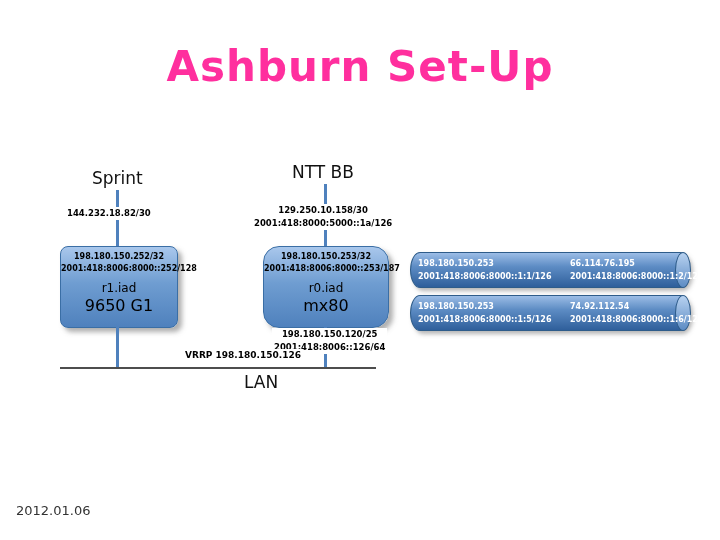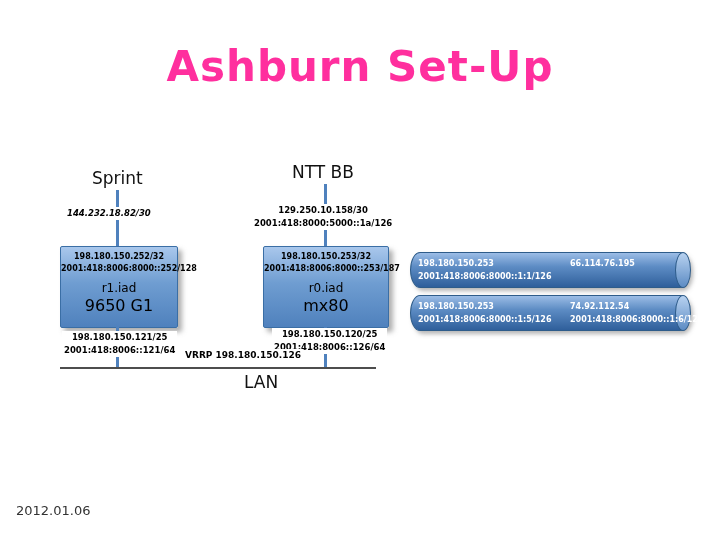--- a/index.html
+++ b/index.html
@@ -54,53 +54,49 @@
 <div class="slide">
 
   <div class="title">Ashburn Set-Up</div>
 
   <div class="net-label" style="left:92px; top:168px;">Sprint</div>
   <div class="net-label" style="left:292px; top:162px;">NTT BB</div>
 
   <div class="vline" style="left:116px; top:190px; height:57px;"></div>
   <div class="vline" style="left:324px; top:184px; height:63px;"></div>
 
-  <div class="ip-note" style="left:65px; top:207px;font-style:italic;">
+  <div class="ip-note" style="left:65px; top:207px;">
     <span>144.232.18.82/30</span>
   </div>
   <div class="ip-note" style="left:252px; top:204px;">
     <div>129.250.10.158/30</div>
     <div>2001:418:8000:5000::1a/126</div>
   </div>
 
-  <div class="router" style="left:60px; top:246px; width:116px;">
+  <div class="router" style="left:60px; top:246px; width:116px;border-radius:8px;">
     <div class="ips">
       <div>198.180.150.252/32</div>
       <div>2001:418:8006:8000::252/128</div>
     </div>
     <div class="name">r1.iad</div>
     <div class="model">9650 G1</div>
   </div>
 
-  <div class="router" style="left:263px; top:246px; width:124px;">
+  <div class="router" style="left:263px; top:246px; width:124px;border-radius:16px;">
     <div class="ips">
       <div>198.180.150.253/32</div>
       <div>2001:418:8006:8000::253/187</div>
     </div>
     <div class="name">r0.iad</div>
     <div class="model">mx80</div>
   </div>
 
   <div class="vline" style="left:116px; top:326px; height:42px;"></div>
   <div class="vline" style="left:324px; top:326px; height:42px;"></div>
 
-  <div class="ip-note" style="left:62px; top:331px;">
-    <div>198.180.150.121/25</div>
-    <div>2001:418:8006::121/64</div>
-  </div>
   <div class="ip-note" style="left:272px; top:328px;">
     <div>198.180.150.120/25</div>
     <div>2001:418:8006::126/64</div>
   </div>
 
   <div class="ip-note" style="left:183px; top:349px; font-size:9px;">
     <span>VRRP 198.180.150.126</span>
   </div>
 
   <div class="hline" style="left:60px; top:367px; width:316px;"></div>
@@ -108,20 +104,21 @@
 
   <div class="tube" style="left:410px; top:252px;">
     <div class="body"></div>
     <div class="cap"></div>
     <div class="col" style="left:8px;">
       <div>198.180.150.253</div>
       <div>2001:418:8006:8000::1:1/126</div>
     </div>
     <div class="col" style="left:160px;">
       <div>66.114.76.195</div>
+      <div>2001:418:8006:8000::1:2/126</div>
     </div>
   </div>
 
   <div class="tube" style="left:410px; top:295px;">
     <div class="body"></div>
     <div class="cap"></div>
     <div class="col" style="left:8px;">
       <div>198.180.150.253</div>
       <div>2001:418:8006:8000::1:5/126</div>
     </div>

